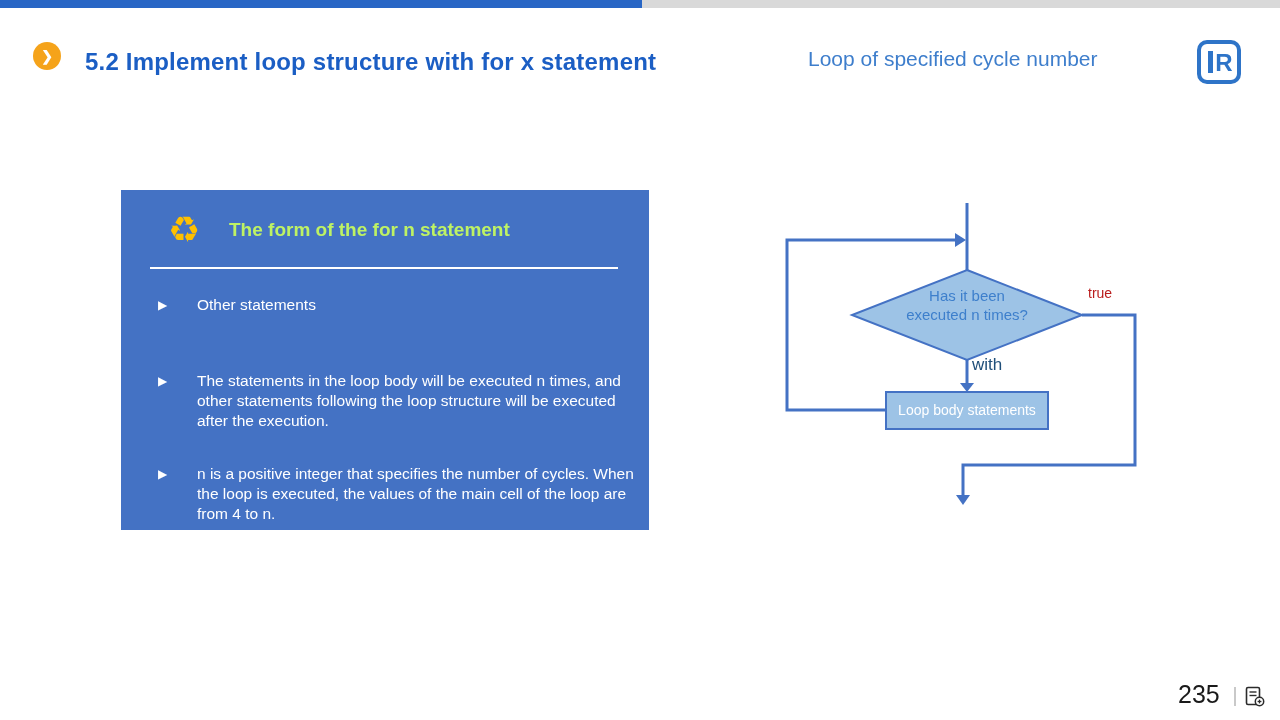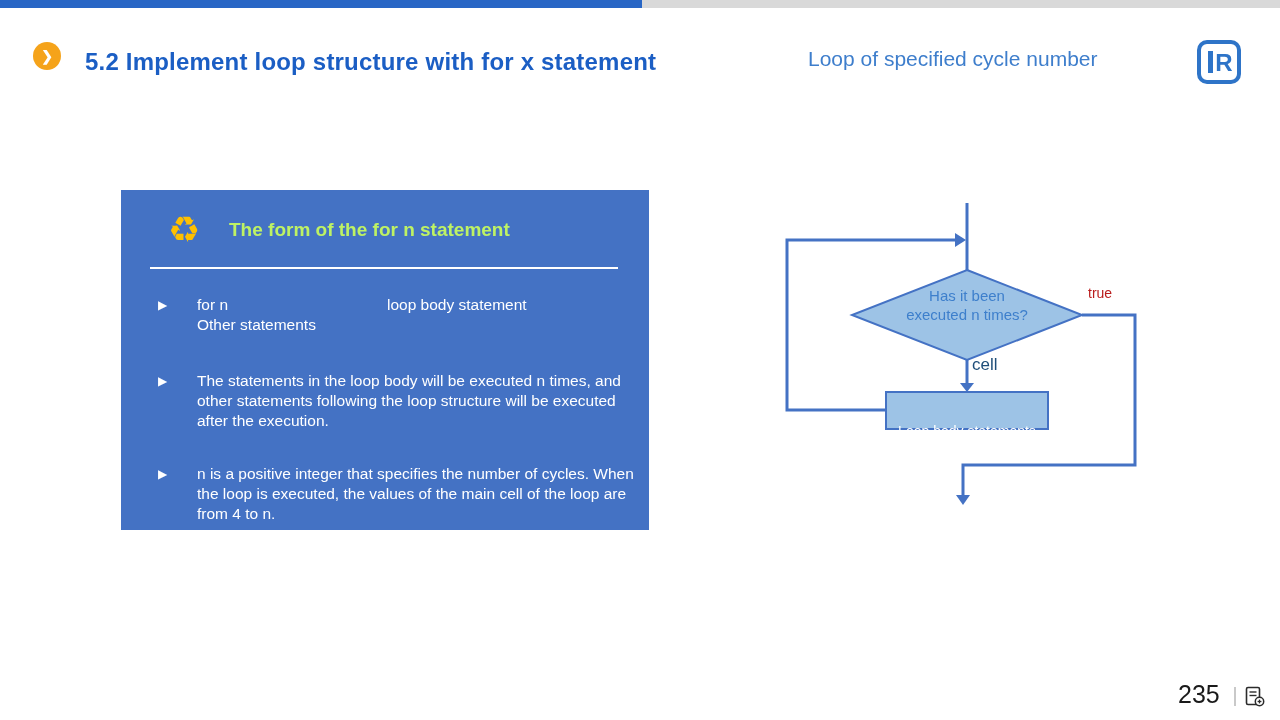--- a/index.html
+++ b/index.html
@@ -47,21 +47,21 @@
   
   .flow{position:absolute;left:760px;top:195px;width:410px;height:330px;}
   .flow svg{position:absolute;left:0;top:0;}
   .diamond-text{
     position:absolute;left:140px;top:91px;width:134px;text-align:center;
     font-size:15px;line-height:19px;color:#3D7FCC;
   }
   .rect-text{
     position:absolute;left:126px;top:197px;width:162px;height:37px;
     display:flex;align-items:center;justify-content:center;text-align:center;
-    font-size:14px;line-height:17px;color:#ffffff;margin-top:21px;
+    font-size:14px;line-height:17px;color:#ffffff;
   }
   .true-label{position:absolute;left:328px;top:90px;font-size:14px;color:#b91c1c;}
   .false-label{position:absolute;left:212px;top:160px;font-size:17px;color:#1F4E79;}
 
   
   .page-num{position:absolute;left:1178px;top:680px;font-size:25px;font-weight:400;color:#1a1a1a;}
   .footer-divider{position:absolute;left:1234px;top:687px;width:2px;height:19px;background:#c9c9c9;}
   .footer-icon{position:absolute;left:1244px;top:686px;width:22px;height:22px;}
 </style>
 </head>
@@ -85,23 +85,20 @@
 <div class="card">
   <div class="card-head">
     <span class="recycle">♻</span>
     <span class="card-title">The form of the for n statement</span>
   </div>
   <div class="card-rule"></div>
 
   <div class="bullet bullet-1">
     <span class="marker">▶</span>
     <div class="bullet-body">
-      <div>
-        <span class="b1-left">for n</span><span>loop body statement</span>
-      </div>
       <div>Other statements</div>
     </div>
   </div>
 
   <div class="bullet bullet-2">
     <span class="marker">▶</span>
     <div class="bullet-body">The statements in the loop body will be executed n times, and other statements following the loop structure will be executed after the execution.</div>
   </div>
 
   <div class="bullet bullet-3">
@@ -124,21 +121,21 @@
     <polyline points="322,120 375,120 375,270 203,270 203,300" fill="none" stroke="#4472C4" stroke-width="3"></polyline>
     <polygon points="196,300 210,300 203,310" fill="#4472C4"></polygon>
 
     <polygon points="207,75 322,120 207,165 92,120" fill="#9DC3E6" stroke="#4472C4" stroke-width="2"></polygon>
 
     <rect x="126" y="197" width="162" height="37" fill="#9DC3E6" stroke="#4472C4" stroke-width="2"></rect>
   </svg>
   <div class="diamond-text">Has it been executed n times?</div>
   <div class="rect-text">Loop body statements</div>
   <div class="true-label">true</div>
-  <div class="false-label">cell</div>
+  <div class="false-label">with</div>
 </div>
 
 <div class="page-num">235</div>
 <div class="footer-divider"></div>
 <svg class="footer-icon" viewBox="0 0 22 22">
   <rect x="2.5" y="1.5" width="13" height="17" rx="1.5" fill="none" stroke="#2b2b2b" stroke-width="1.6"></rect>
   <line x1="5.5" y1="6" x2="12.5" y2="6" stroke="#2b2b2b" stroke-width="1.4"></line>
   <line x1="5.5" y1="9.5" x2="12.5" y2="9.5" stroke="#2b2b2b" stroke-width="1.4"></line>
   <circle cx="15.5" cy="15.5" r="4.2" fill="#ffffff" stroke="#2b2b2b" stroke-width="1.5"></circle>
   <line x1="15.5" y1="13.6" x2="15.5" y2="17.4" stroke="#2b2b2b" stroke-width="1.3"></line>

